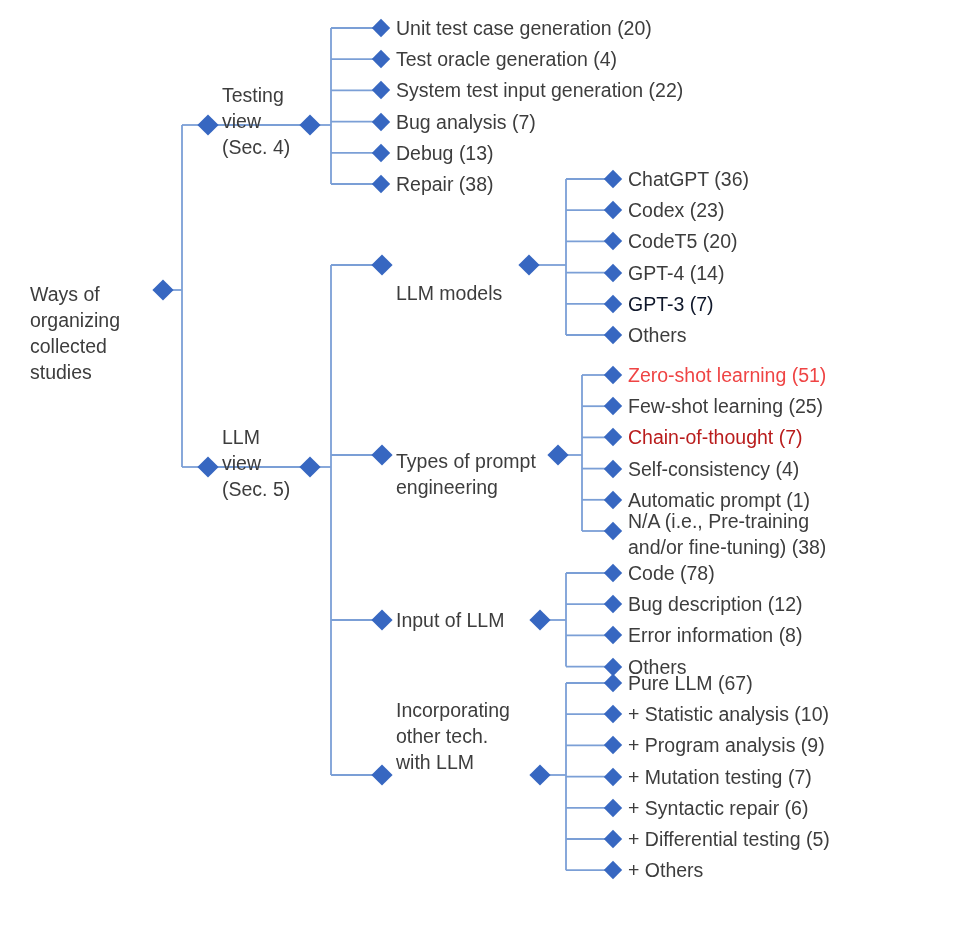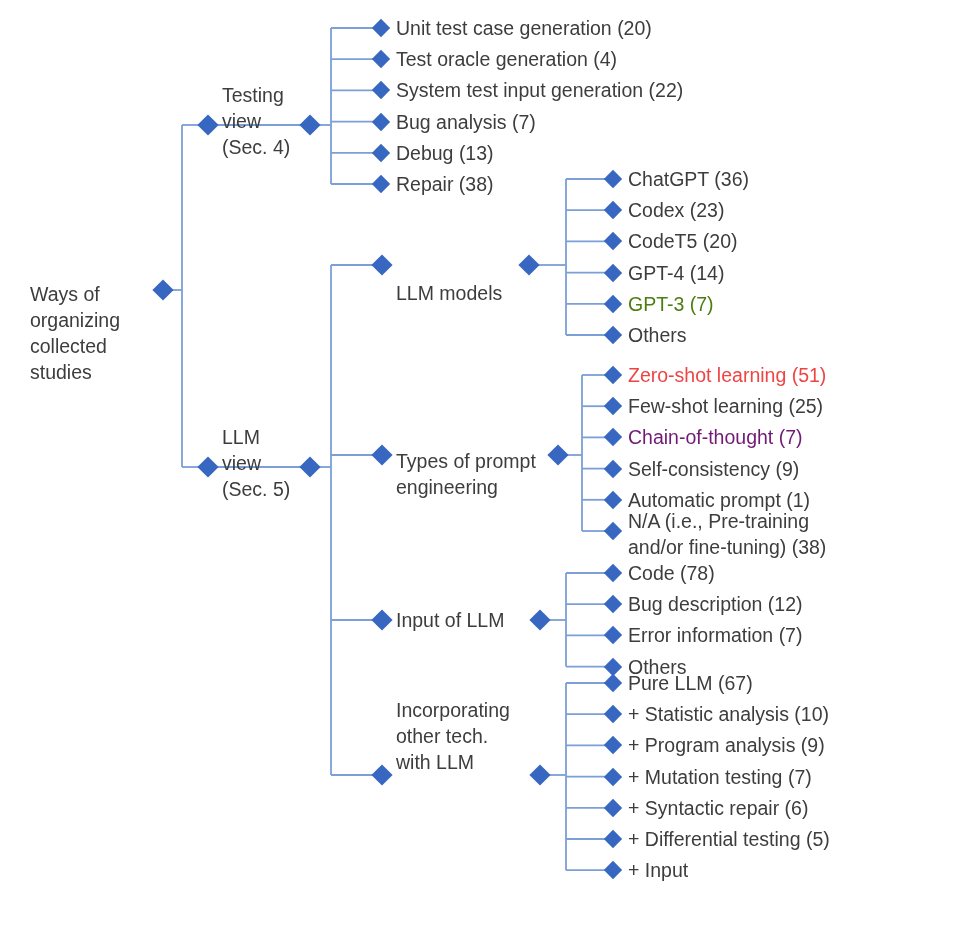--- a/index.html
+++ b/index.html
@@ -136,64 +136,64 @@
       <div class="diamond big" style="left: 529px; top: 265px; background: rgb(55, 103, 193);"></div>
       <div class="diamond" style="left: 613px; top: 179px; background: rgb(55, 103, 193);"></div>
       <div class="node-label leaf" style="left: 628px; top: 166px; color: rgb(61, 61, 61);">ChatGPT (36)</div>
       <div class="diamond" style="left: 613px; top: 210.2px; background: rgb(55, 103, 193);"></div>
       <div class="node-label leaf" style="left: 628px; top: 197.2px; color: rgb(61, 61, 61);">Codex (23)</div>
       <div class="diamond" style="left: 613px; top: 241.4px; background: rgb(55, 103, 193);"></div>
       <div class="node-label leaf" style="left: 628px; top: 228.4px; color: rgb(61, 61, 61);">CodeT5 (20)</div>
       <div class="diamond" style="left: 613px; top: 272.6px; background: rgb(55, 103, 193);"></div>
       <div class="node-label leaf" style="left: 628px; top: 259.6px; color: rgb(61, 61, 61);">GPT-4 (14)</div>
       <div class="diamond" style="left: 613px; top: 303.8px; background: rgb(55, 103, 193);"></div>
-      <div class="node-label leaf" style="left: 628px; top: 290.8px; color: #4d7c0f;">GPT-3 (7)</div>
+      <div class="node-label leaf" style="left: 628px; top: 290.8px; color: #0f172a;">GPT-3 (7)</div>
       <div class="diamond" style="left: 613px; top: 335px; background: rgb(55, 103, 193);"></div>
       <div class="node-label leaf" style="left: 628px; top: 322px; color: rgb(61, 61, 61);">Others</div>
       <div class="diamond big" style="left: 382px; top: 455px; background: rgb(55, 103, 193);"></div>
       <div class="node-label" style="left: 396px; top: 404px; color: rgb(61, 61, 61); margin-top: 44px;">Types of prompt
 engineering</div>
       <div class="diamond big" style="left: 558px; top: 455px; background: rgb(55, 103, 193);"></div>
       <div class="diamond" style="left: 613px; top: 375px; background: rgb(55, 103, 193);"></div>
       <div class="node-label leaf" style="left: 628px; top: 362px; color: #ef4444;">Zero-shot learning (51)</div>
       <div class="diamond" style="left: 613px; top: 406.2px; background: rgb(55, 103, 193);"></div>
       <div class="node-label leaf" style="left: 628px; top: 393.2px; color: rgb(61, 61, 61);">Few-shot learning (25)</div>
       <div class="diamond" style="left: 613px; top: 437.4px; background: rgb(55, 103, 193);"></div>
-      <div class="node-label leaf" style="left: 628px; top: 424.4px; color: #701a75;">Chain-of-thought (7)</div>
+      <div class="node-label leaf" style="left: 628px; top: 424.4px; color: #b91c1c;">Chain-of-thought (7)</div>
       <div class="diamond" style="left: 613px; top: 468.6px; background: rgb(55, 103, 193);"></div>
-      <div class="node-label leaf" style="left: 628px; top: 455.6px; color: rgb(61, 61, 61);">Self-consistency (9)</div>
+      <div class="node-label leaf" style="left: 628px; top: 455.6px; color: rgb(61, 61, 61);">Self-consistency (4)</div>
       <div class="diamond" style="left: 613px; top: 499.8px; background: rgb(55, 103, 193);"></div>
       <div class="node-label leaf" style="left: 628px; top: 486.8px; color: rgb(61, 61, 61);">Automatic prompt (1)</div>
       <div class="diamond" style="left: 613px; top: 531px; background: rgb(55, 103, 193);"></div>
       <div class="node-label leaf" style="left: 628px; top: 508px; color: rgb(61, 61, 61);">N/A (i.e., Pre-training
 and/or fine-tuning) (38)</div>
       <div class="diamond big" style="left: 382px; top: 620px; background: rgb(55, 103, 193);"></div>
       <div class="node-label" style="left: 396px; top: 607px; color: rgb(61, 61, 61);">Input of LLM</div>
       <div class="diamond big" style="left: 540px; top: 620px; background: rgb(55, 103, 193);"></div>
       <div class="diamond" style="left: 613px; top: 573px; background: rgb(55, 103, 193);"></div>
       <div class="node-label leaf" style="left: 628px; top: 560px; color: rgb(61, 61, 61);">Code (78)</div>
       <div class="diamond" style="left: 613px; top: 604.2px; background: rgb(55, 103, 193);"></div>
       <div class="node-label leaf" style="left: 628px; top: 591.2px; color: rgb(61, 61, 61);">Bug description (12)</div>
       <div class="diamond" style="left: 613px; top: 635.4px; background: rgb(55, 103, 193);"></div>
-      <div class="node-label leaf" style="left: 628px; top: 622.4px; color: rgb(61, 61, 61);">Error information (7)</div>
+      <div class="node-label leaf" style="left: 628px; top: 622.4px; color: rgb(61, 61, 61);">Error information (8)</div>
       <div class="diamond" style="left: 613px; top: 666.6px; background: rgb(55, 103, 193);"></div>
       <div class="node-label leaf" style="left: 628px; top: 653.6px; color: rgb(61, 61, 61);">Others</div>
       <div class="diamond big" style="left: 382px; top: 775px; background: rgb(55, 103, 193);"></div>
       <div class="node-label" style="left: 396px; top: 697px; color: rgb(61, 61, 61);">Incorporating
 other tech.
 with LLM</div>
       <div class="diamond big" style="left: 540px; top: 775px; background: rgb(55, 103, 193);"></div>
       <div class="diamond" style="left: 613px; top: 683px; background: rgb(55, 103, 193);"></div>
       <div class="node-label leaf" style="left: 628px; top: 670px; color: rgb(61, 61, 61);">Pure LLM (67)</div>
       <div class="diamond" style="left: 613px; top: 714.2px; background: rgb(55, 103, 193);"></div>
       <div class="node-label leaf" style="left: 628px; top: 701.2px; color: rgb(61, 61, 61); text-align: right;">+ Statistic analysis (10)</div>
       <div class="diamond" style="left: 613px; top: 745.4px; background: rgb(55, 103, 193);"></div>
       <div class="node-label leaf" style="left: 628px; top: 732.4px; color: rgb(61, 61, 61);">+ Program analysis (9)</div>
       <div class="diamond" style="left: 613px; top: 776.6px; background: rgb(55, 103, 193);"></div>
       <div class="node-label leaf" style="left: 628px; top: 763.6px; color: rgb(61, 61, 61);">+ Mutation testing (7)</div>
       <div class="diamond" style="left: 613px; top: 807.8px; background: rgb(55, 103, 193);"></div>
       <div class="node-label leaf" style="left: 628px; top: 794.8px; color: rgb(61, 61, 61);">+ Syntactic repair (6)</div>
       <div class="diamond" style="left: 613px; top: 839px; background: rgb(55, 103, 193);"></div>
       <div class="node-label leaf" style="left: 628px; top: 826px; color: rgb(61, 61, 61);">+ Differential testing (5)</div>
       <div class="diamond" style="left: 613px; top: 870.2px; background: rgb(55, 103, 193);"></div>
-      <div class="node-label leaf" style="left: 628px; top: 857.2px; color: rgb(61, 61, 61);">+ Input</div>
+      <div class="node-label leaf" style="left: 628px; top: 857.2px; color: rgb(61, 61, 61);">+ Others</div>
     </div>
 </div>
 
 </body></html>

